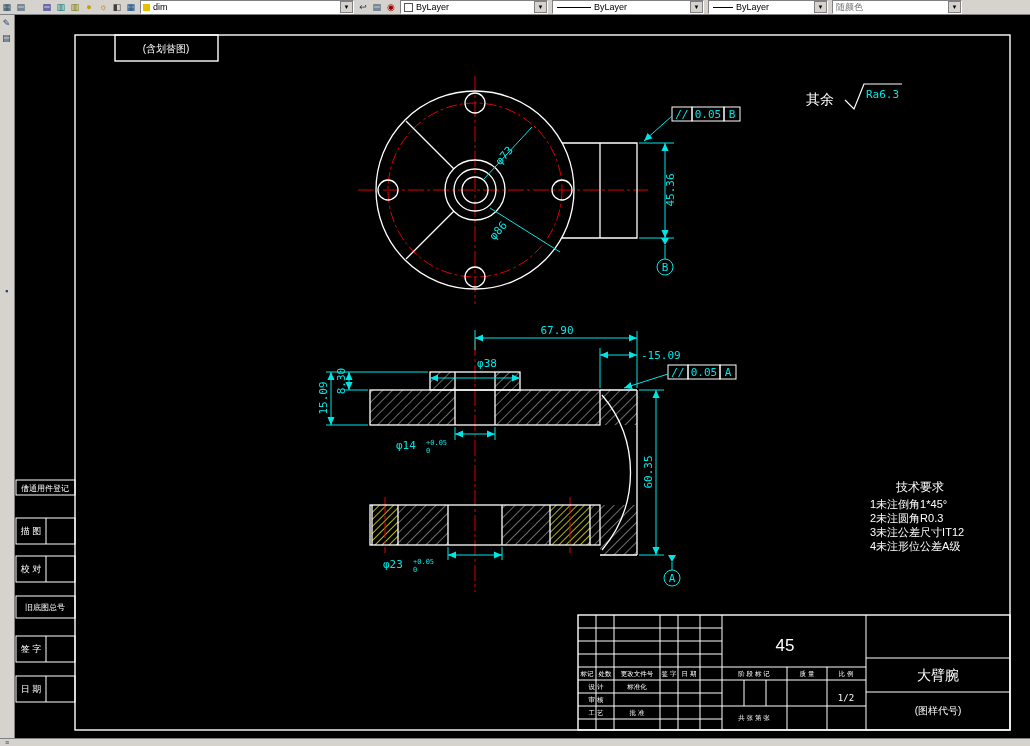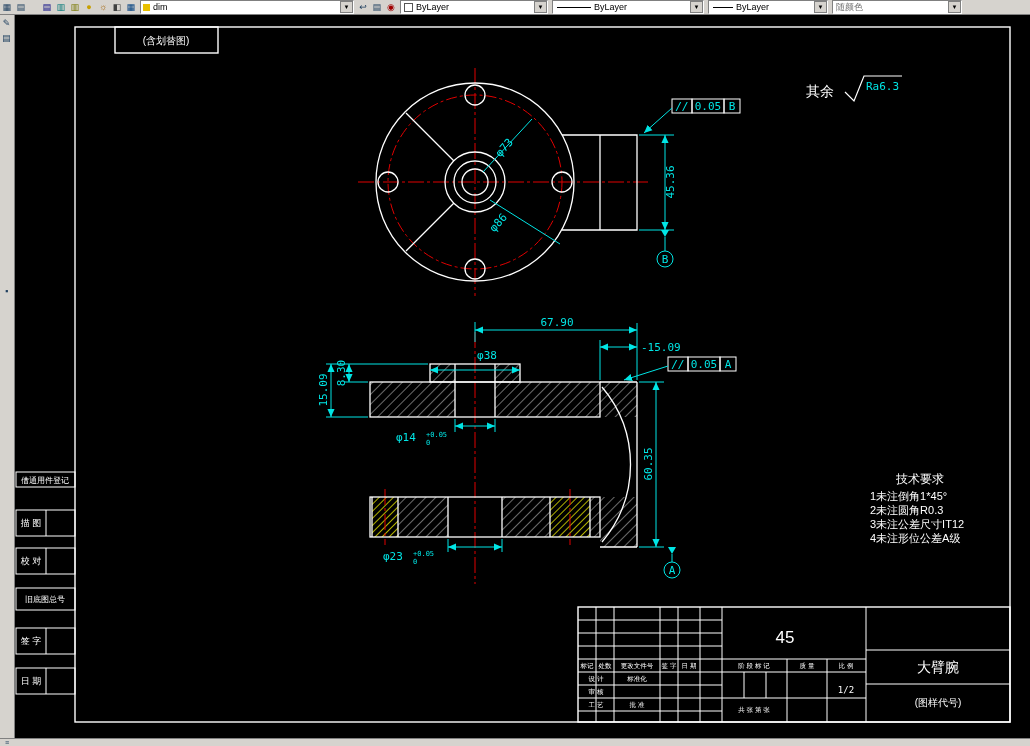--- a/index.html
+++ b/index.html
@@ -24,21 +24,21 @@
   
   .toolbar-left{position:absolute;left:0;top:14px;width:14px;height:724px;background:#d6d3ce;
     border-right:1px solid #808080;z-index:4;}
   .toolbar-left .tb-icon{margin:3px 0;width:13px;}
   .lefticon-mid{position:absolute;top:268px;left:0;}
   
   .statusbar{position:absolute;left:0;top:738px;width:1030px;height:8px;background:#d6d3ce;
     border-top:1px solid #808080;display:flex;align-items:center;z-index:5;}
   .statusbar .tb-icon{font-size:7px;line-height:8px;height:8px;}
   
-  .canvas{position:absolute;left:14px;top:6px;width:1016px;height:724px;background:#000;}
+  .canvas{position:absolute;left:14px;top:14px;width:1016px;height:724px;background:#000;}
   svg text{font-family:"DejaVu Sans Mono",monospace;}
   svg text.cn{font-family:"Liberation Sans",sans-serif;}
   .dimtxt{fill:#00e5e5;font-size:11px;}
   .dimsmall{fill:#00e5e5;font-size:7px;}
   .wtxt{fill:#ffffff;}
 </style>
 </head>
 <body>
 
 <div class="toolbar-top">

